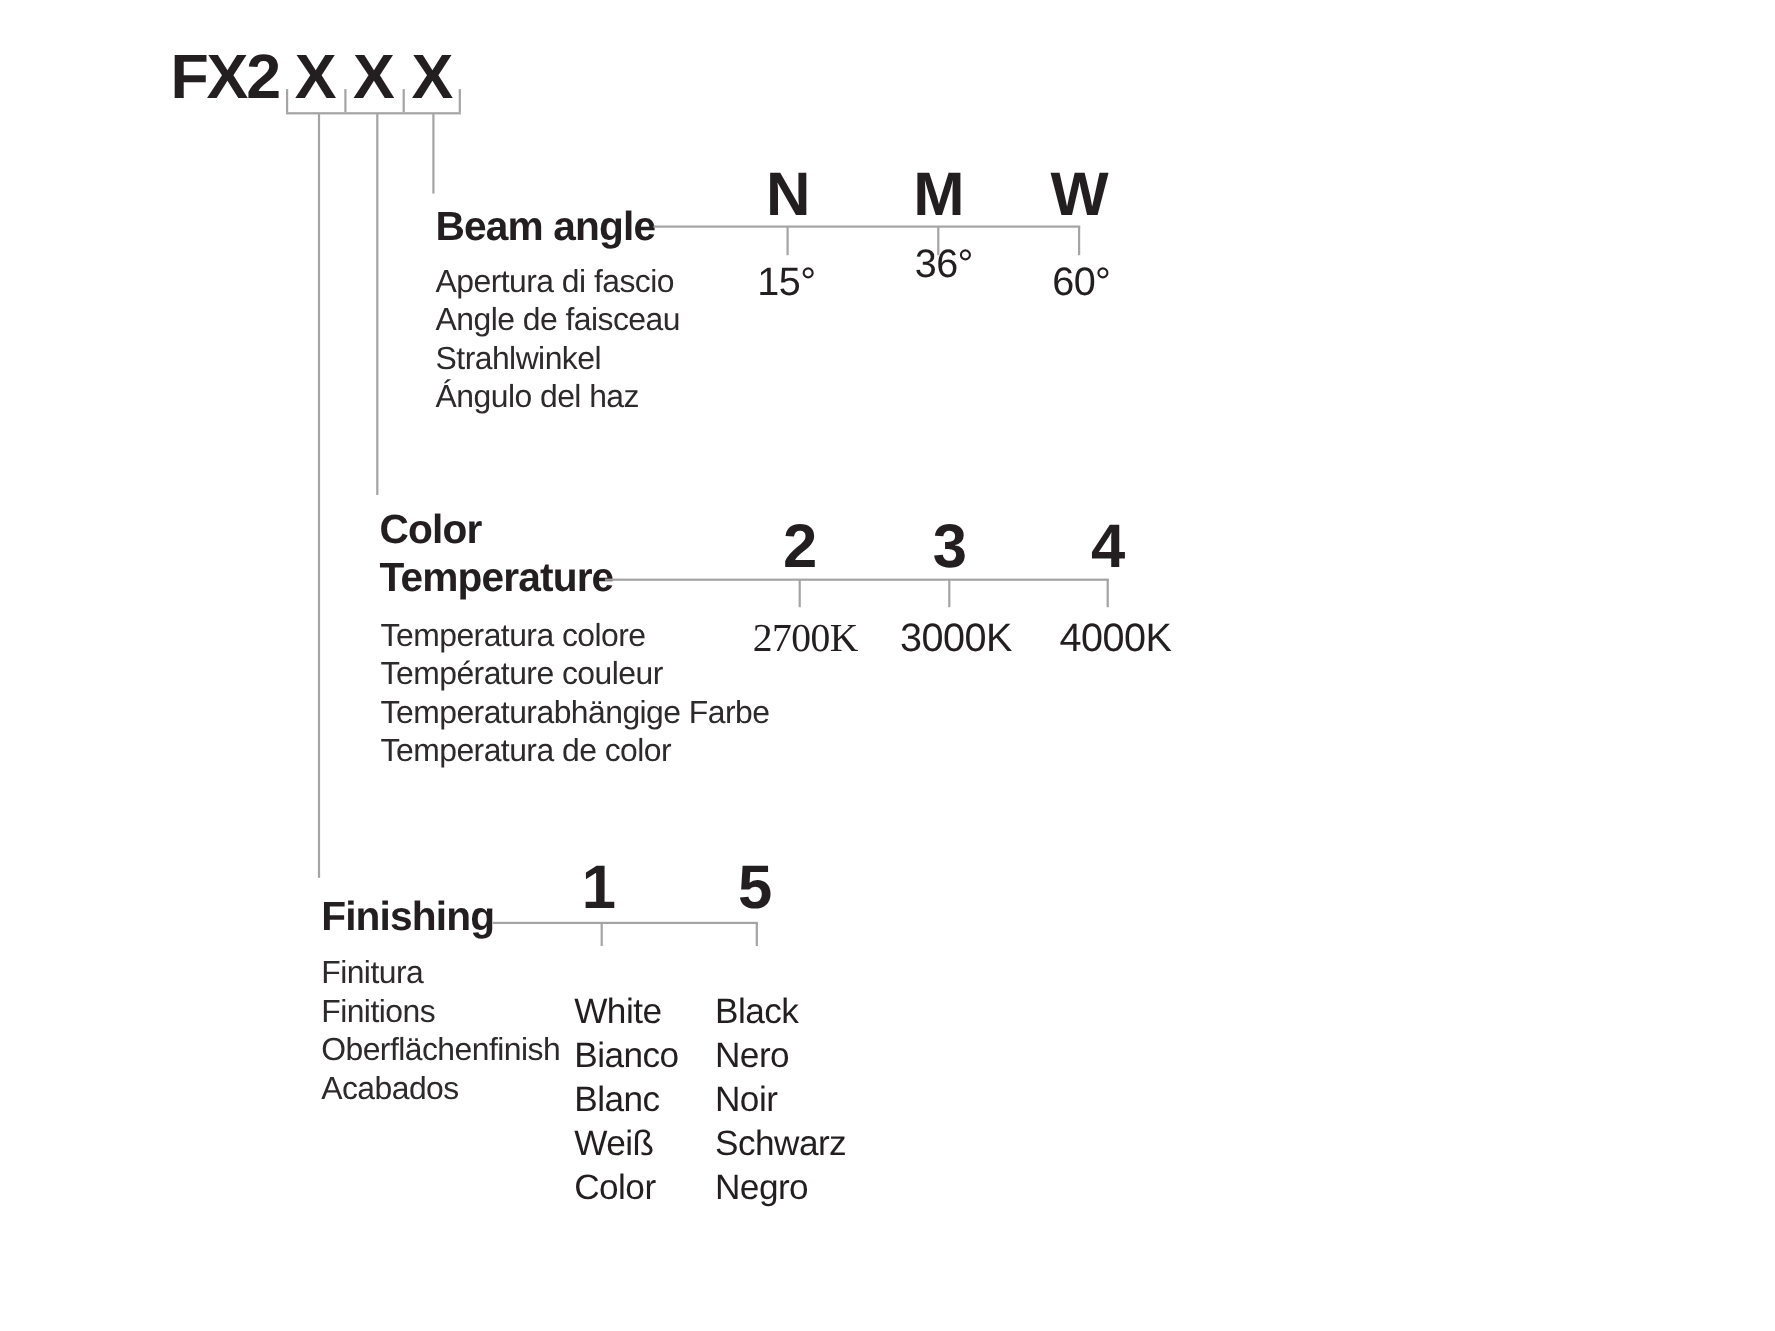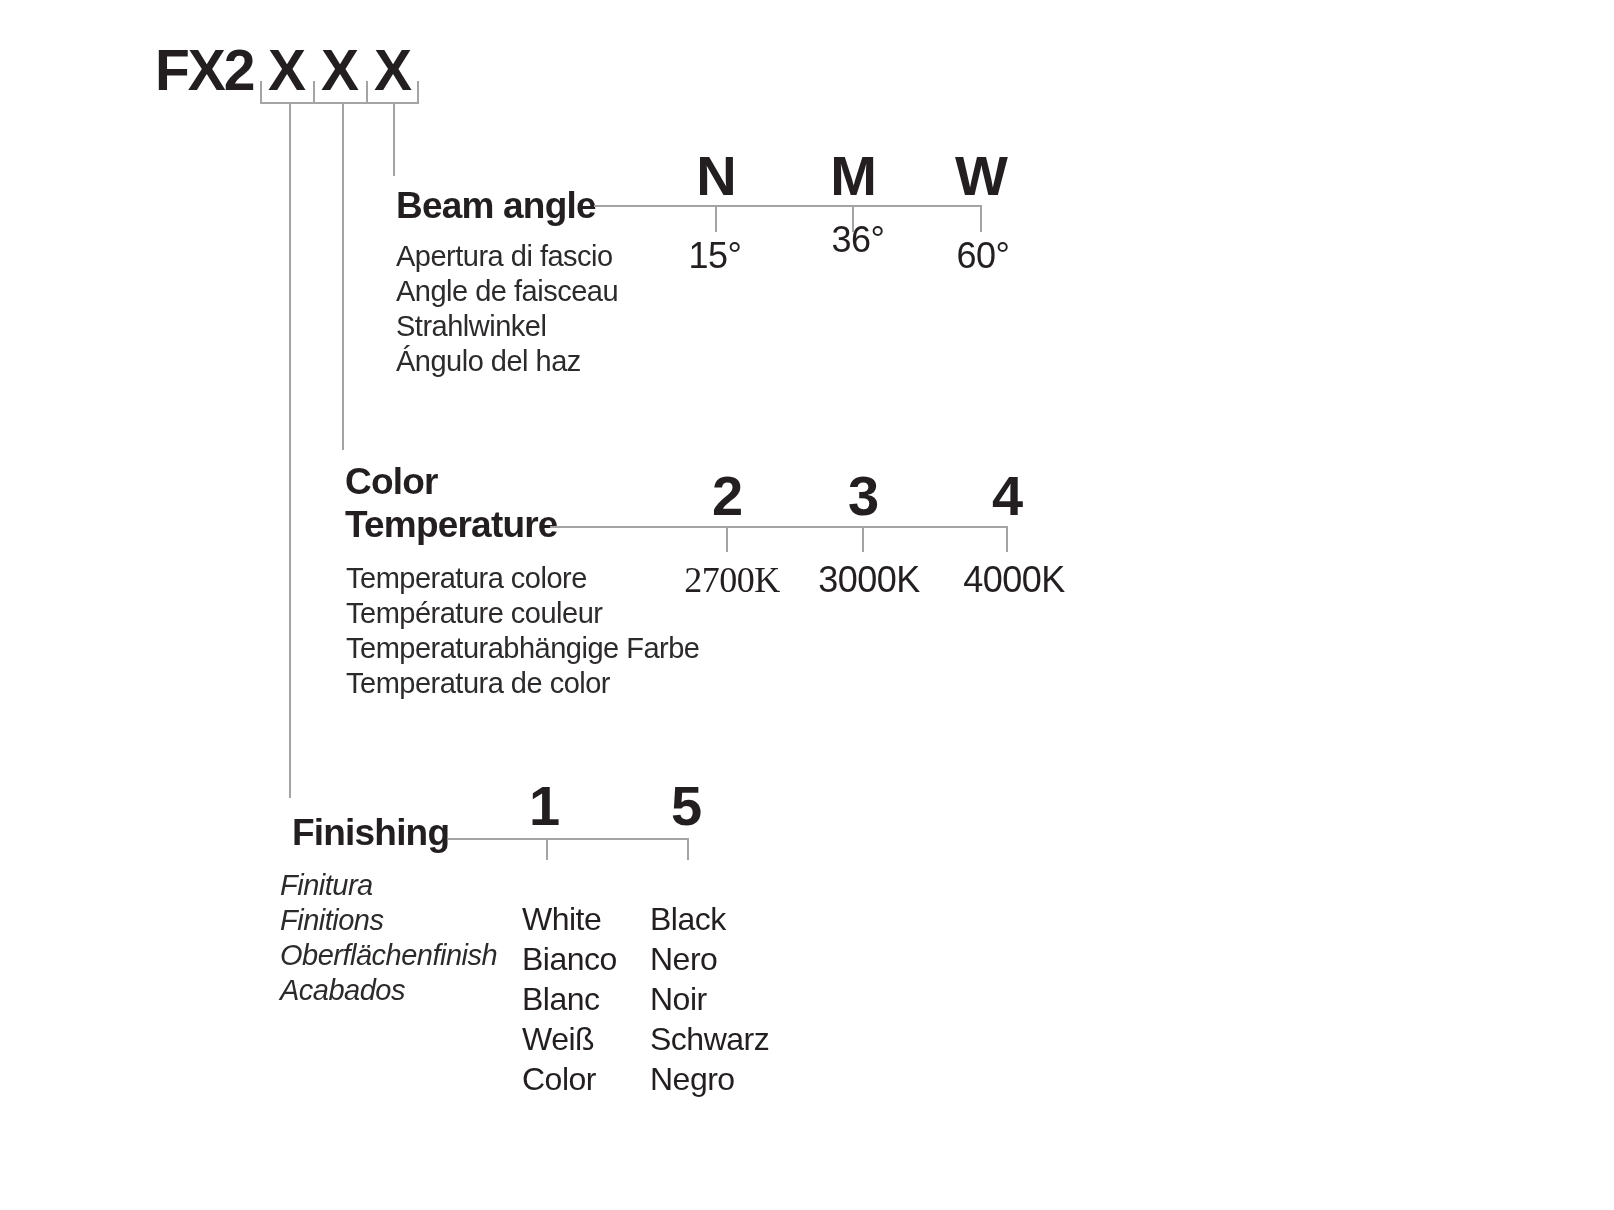--- a/index.html
+++ b/index.html
@@ -118,21 +118,21 @@
   <div class="opt" style="left:667px;top:468px;">2</div>
   <div class="opt" style="left:803px;top:468px;">3</div>
   <div class="opt" style="left:947px;top:468px;">4</div>
 
   <div class="val" style="left:667px;top:562px;font-family:Liberation Serif, serif;">2700K</div>
   <div class="val" style="left:804px;top:562px;">3000K</div>
   <div class="val" style="left:949px;top:562px;">4000K</div>
 
   <div class="sec-title" style="left:292px;top:811px;">Finishing</div>
 
-  <div class="sub-block" style="left:280px;top:868px;font-style:italic;">
+  <div class="sub-block" style="left:292px;top:868px;">
     <div>Finitura</div>
     <div>Finitions</div>
     <div>Oberflächenfinish</div>
     <div>Acabados</div>
   </div>
 
   <div class="hline" style="left:448px;top:838px;width:241px;"></div>
   <div class="vline" style="left:546px;top:839px;height:21px;"></div>
   <div class="vline" style="left:687px;top:839px;height:21px;"></div>
 

